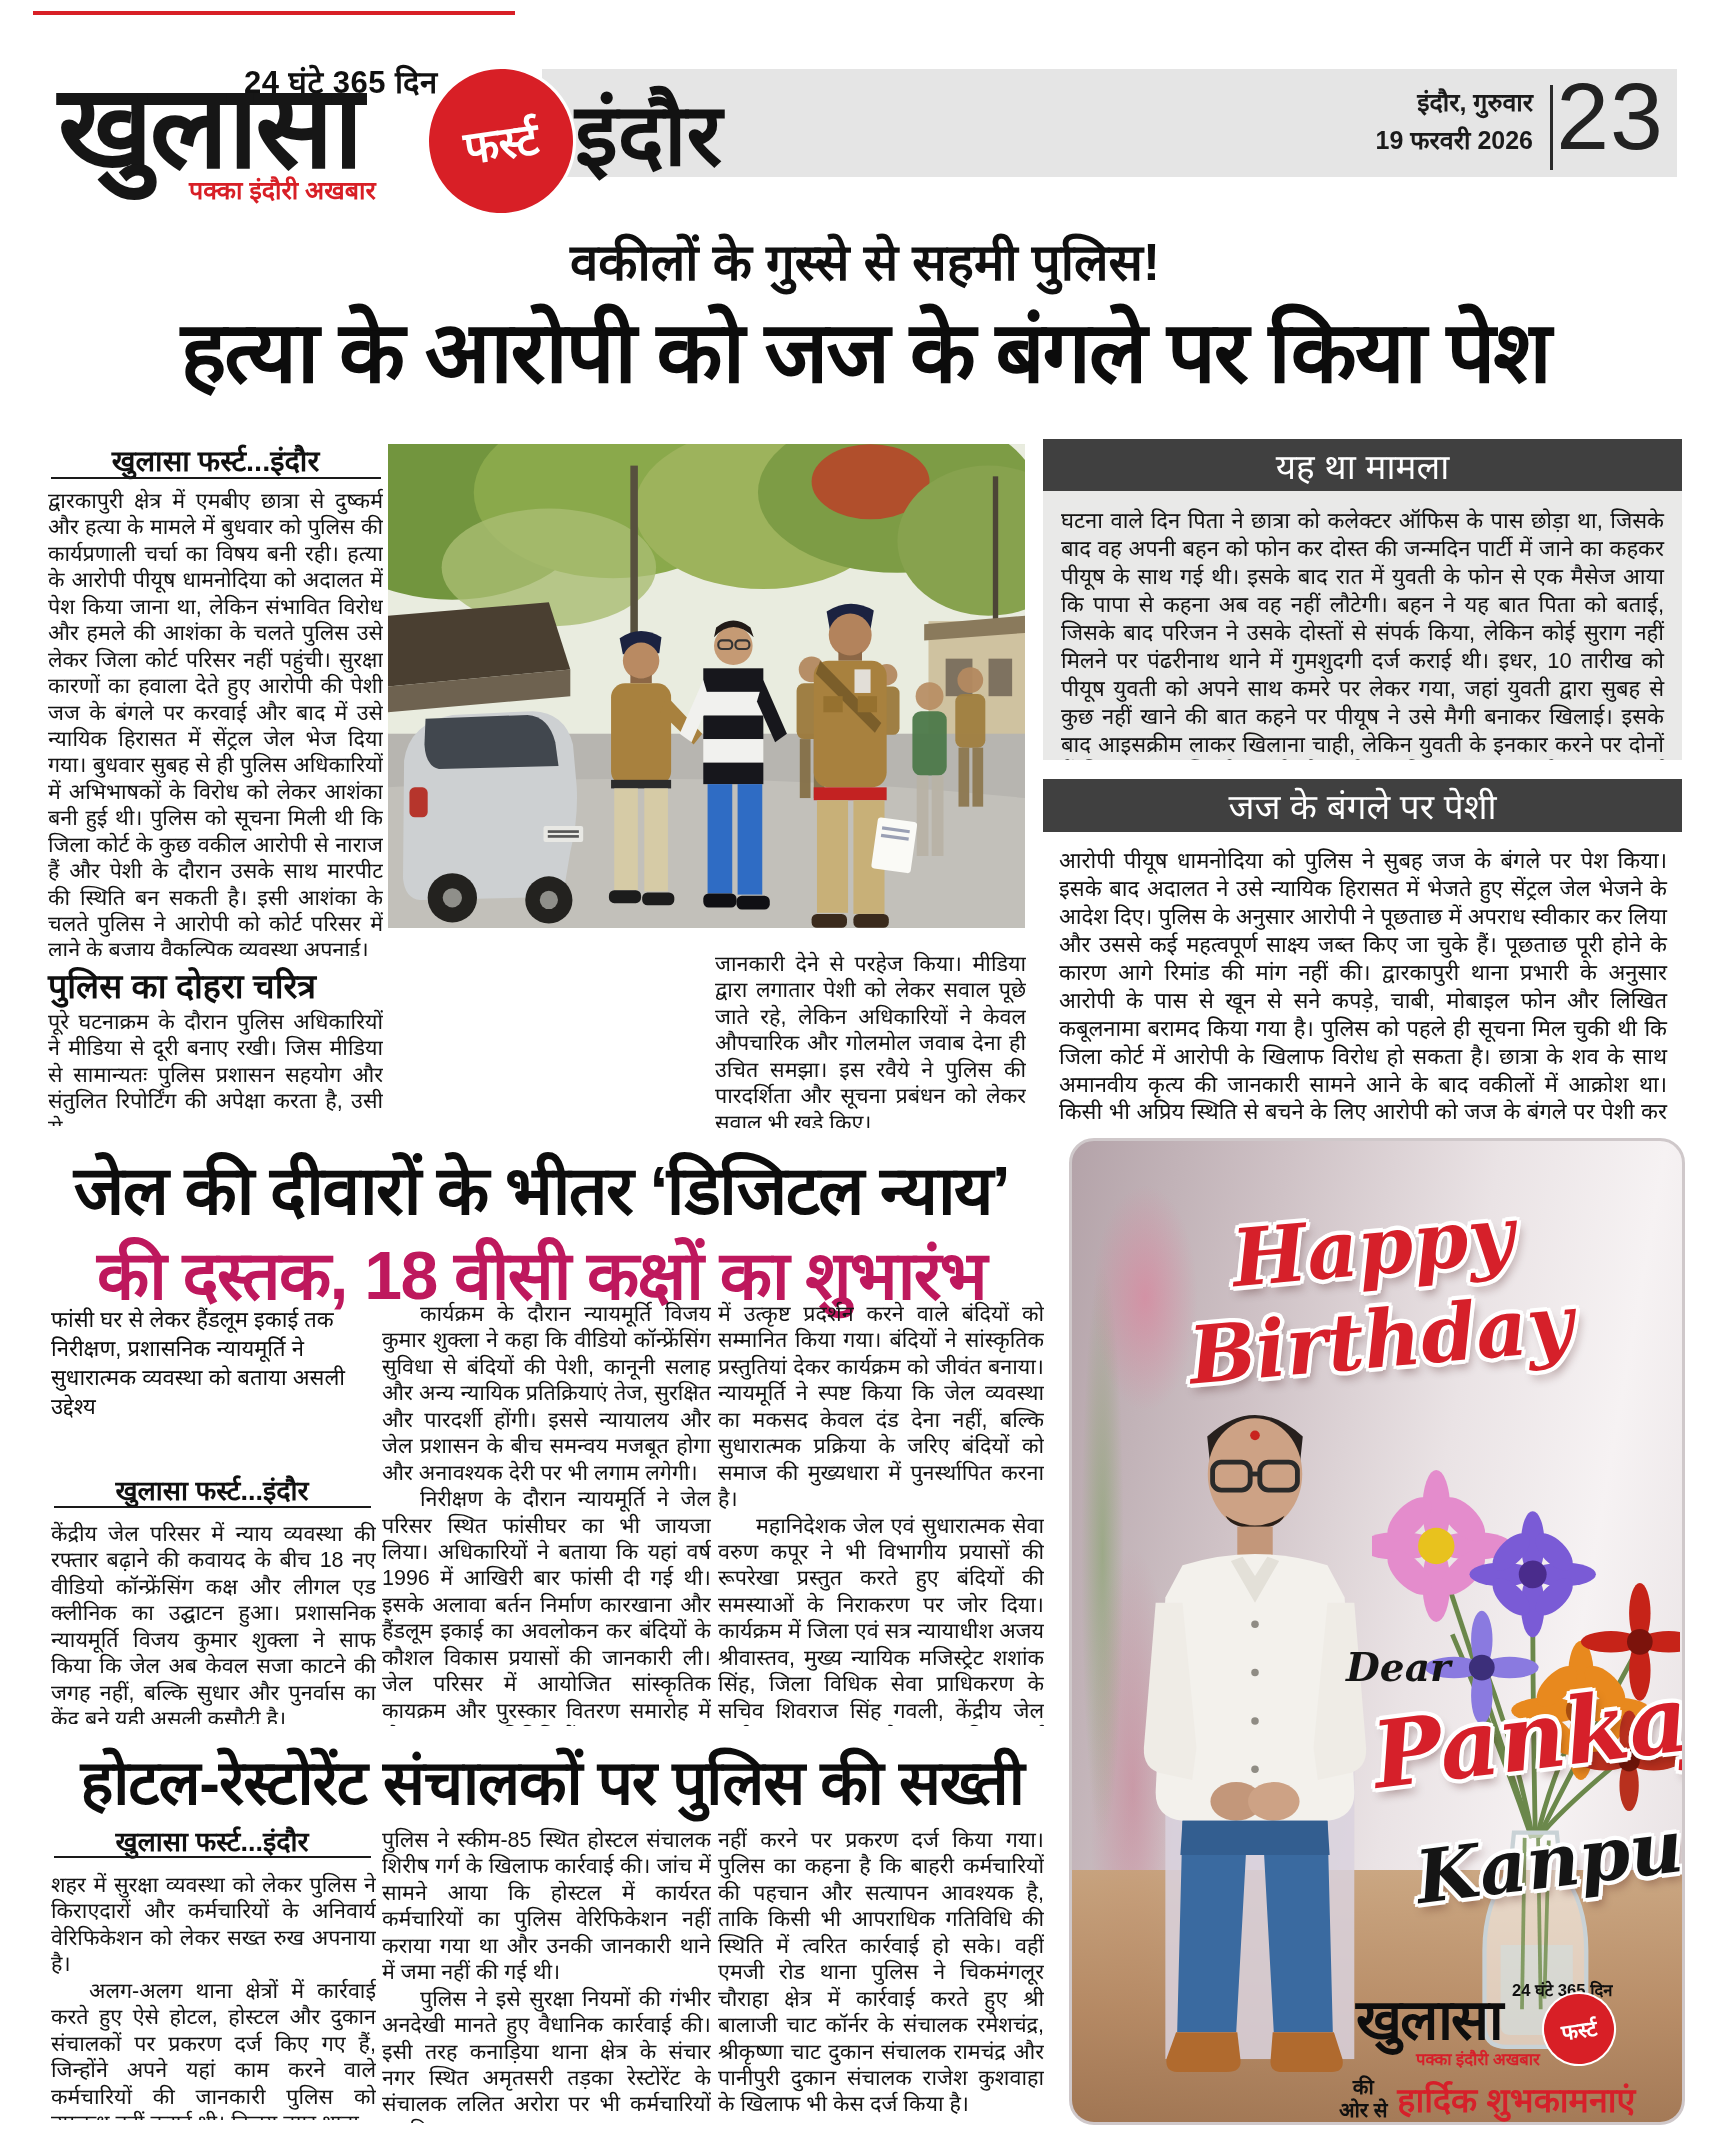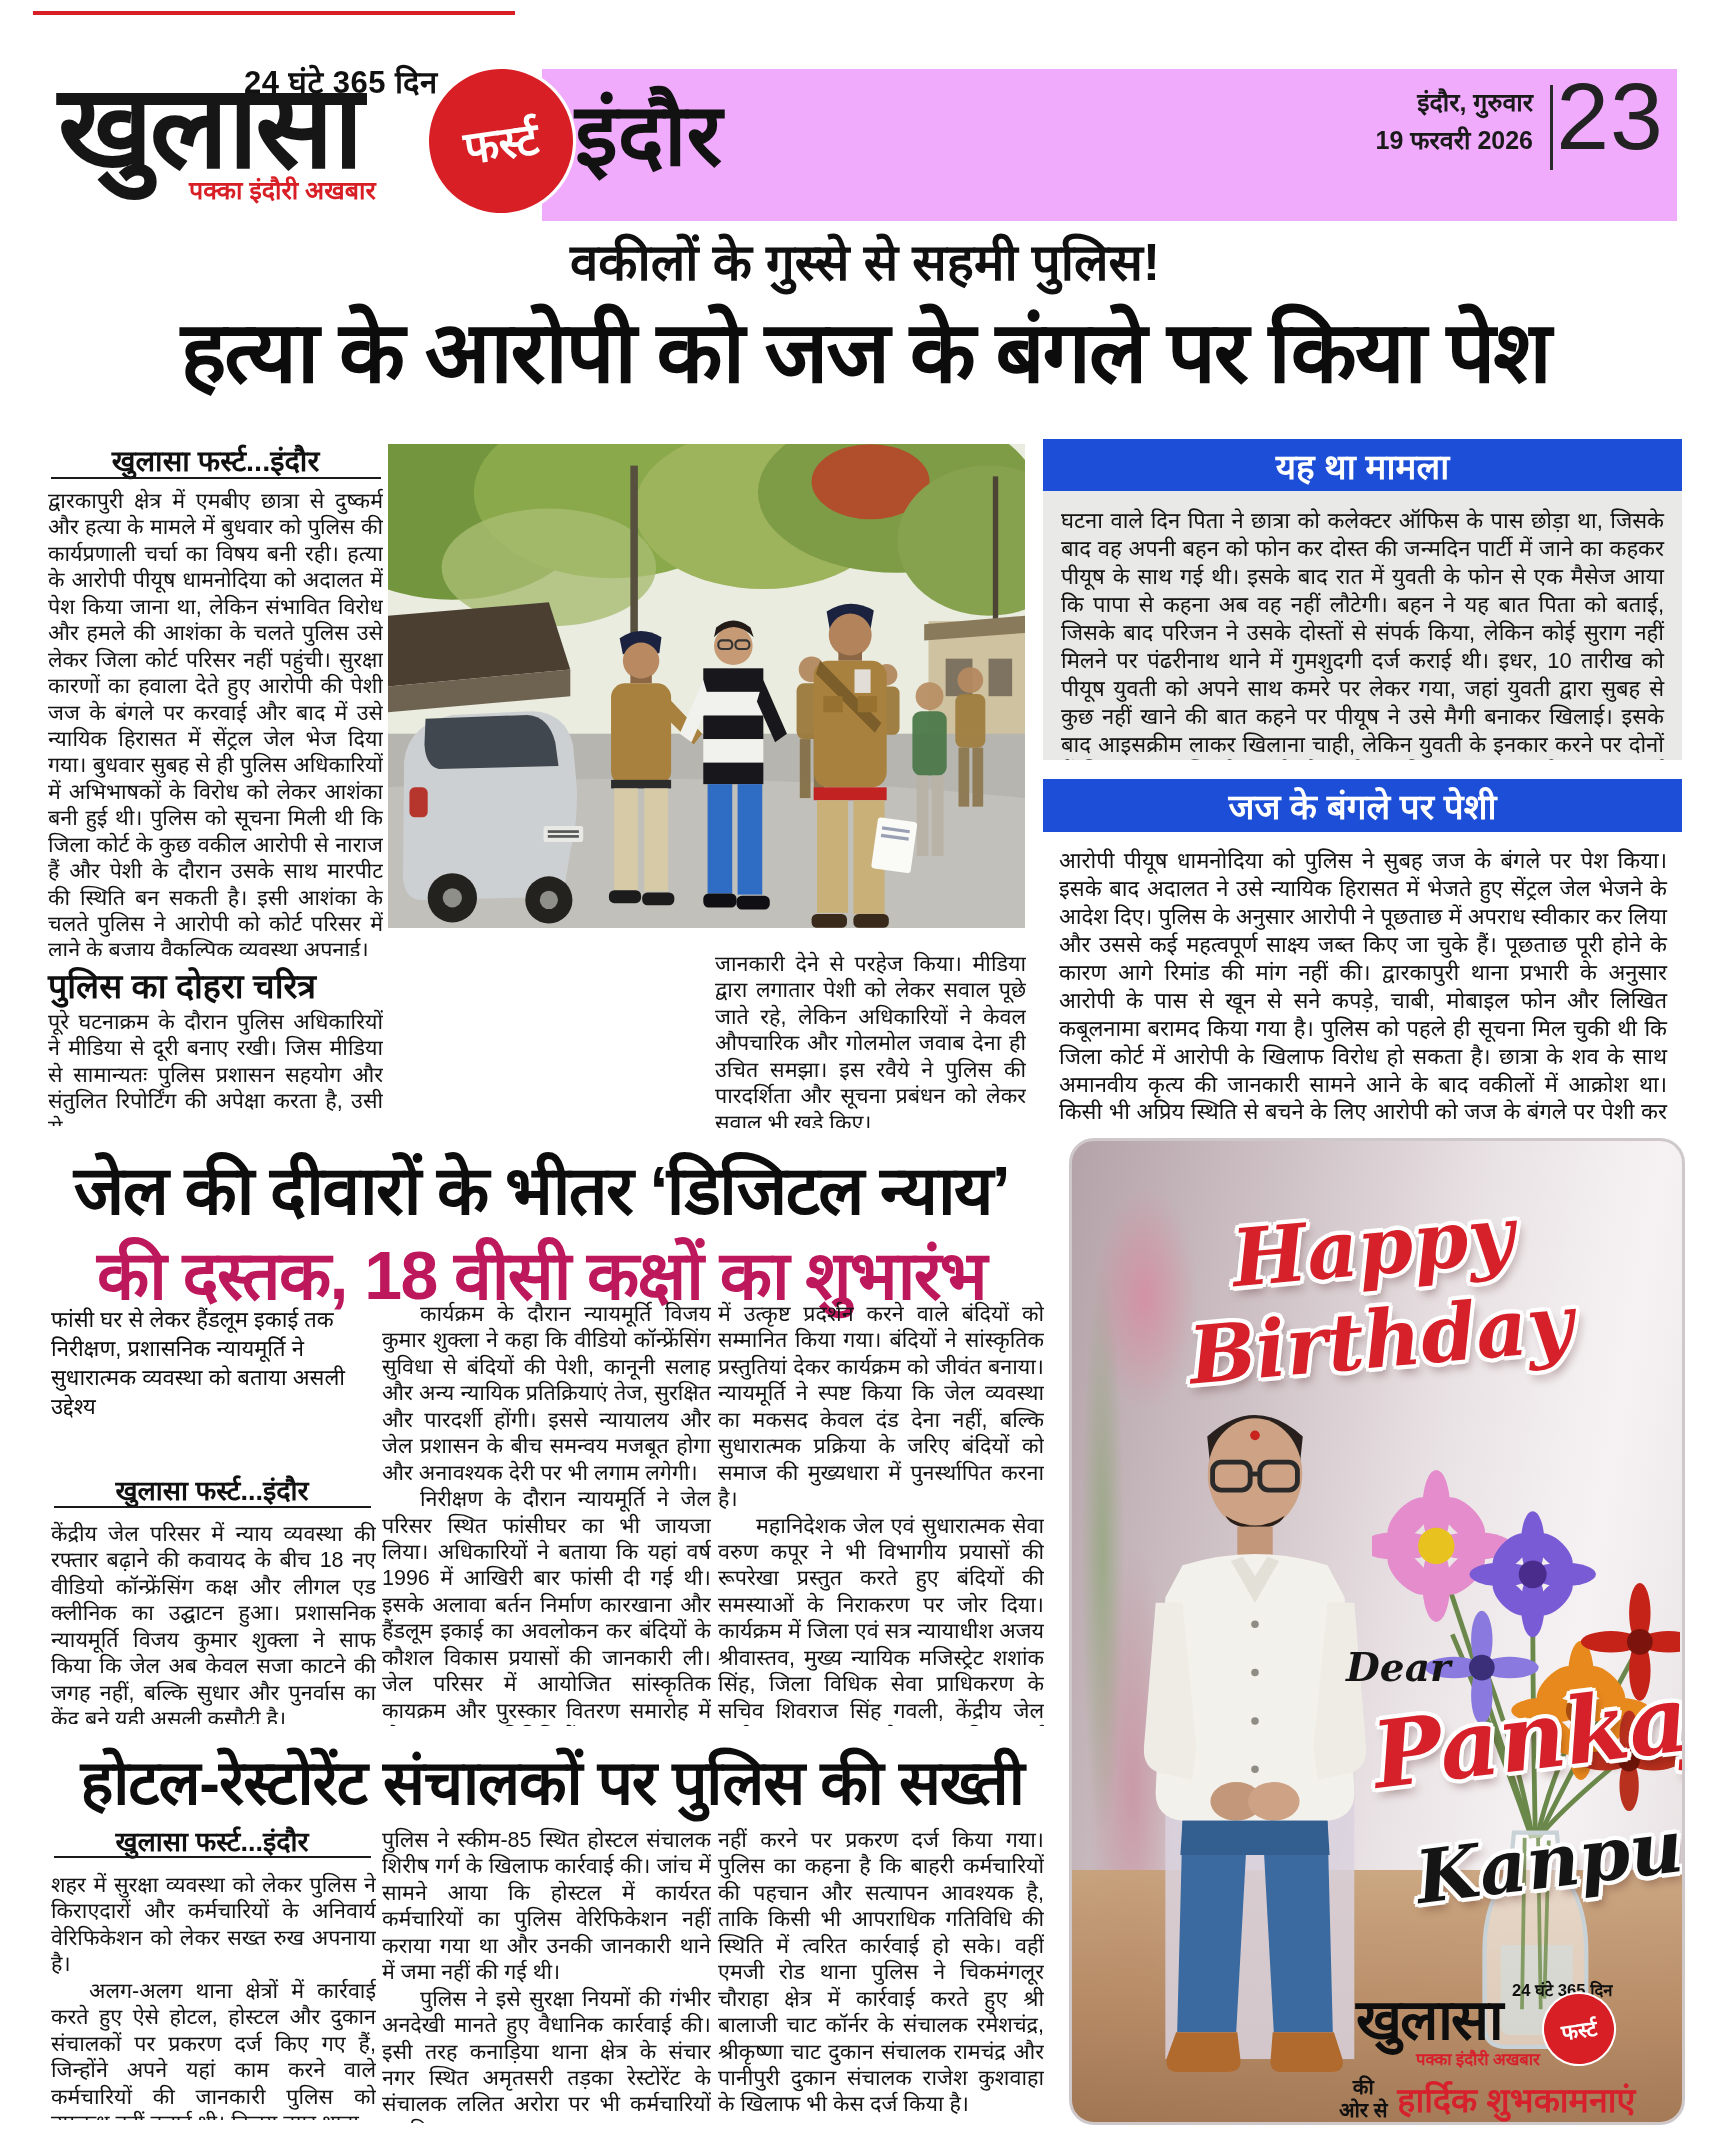--- a/index.html
+++ b/index.html
@@ -9,21 +9,21 @@
   .abs { position:absolute; }
 
   
   .top-red-rule { left:33px; top:10.7px; width:482px; height:4.3px; background:#d81f26; }
   .logo-tagline { left:244px; top:60px; font-size:31px; font-weight:800; color:#111; letter-spacing:0.5px; }
   .logo-main { left:58px; top:69px; font-size:116px; font-weight:900; color:#161616; line-height:1; letter-spacing:-3.2px; }
   .logo-badge { left:429px; top:69px; width:144px; height:144px; background:#d81f26; border-radius:50%;
                 display:flex; align-items:center; justify-content:center; color:#fff; font-size:45px; font-weight:900;
                 transform:rotate(-8deg); box-shadow:0 0 0 3.2px #fff; z-index:3; }
   .logo-sub { left:189px; top:172px; font-size:25px; font-weight:800; color:#d81f26; }
-  .banner { left:542px; top:69px; width:1135px; height:152px; background:#f0abfc; }
+  .banner { left:542px; top:69px; width:1135px; height:108px; background:#e5e5e5; }
   .banner-section { position:absolute; left:33px; top:3.2px; font-size:87px; font-weight:800; color:#121212; }
   .banner-date { position:absolute; right:144px; top:15px; text-align:right; font-size:25px; font-weight:700; color:#1a1a1a; line-height:1.5; }
   .banner-divider { position:absolute; right:124px; top:16px; width:2.7px; height:85px; background:#2a2a2a; }
   .banner-pagenum { position:absolute; right:13px; top:-7.5px; font-size:95px; font-weight:300; color:#222; letter-spacing:1.1px; }
 
   
   .kicker { left:0; right:0; top:225px; text-align:center; font-size:51px; font-weight:800; color:#101010; }
   .headline { left:10.7px; width:1709px; top:290px; text-align:center; font-size:86px; font-weight:900; color:#0c0c0c; letter-spacing:-2.1px; }
 
   .byline { font-size:29px; font-weight:800; color:#111; text-align:center; }
@@ -36,22 +36,22 @@
   .lead-byline-rule { left:51px; top:477px; width:330px; }
   .lead-col1-p1 { left:48px; top:488px; width:335px; height:468px; }
   .lead-subhead { left:48px; top:962px; }
   .lead-col1-p2 { left:48px; top:1009px; width:335px; height:117px; }
 
   .photo { left:388px; top:444px; width:637px; height:484px; background:#dfe4d6; }
   .upcol1 { left:392px; top:951px; width:311px; height:177px; }
   .upcol2 { left:715px; top:951px; width:311px; height:177px; }
 
   
-  .boxheader { background:#1d4ed8; color:#ffffff; display:flex; align-items:center; justify-content:center;
-               font-size:35px; font-weight:700; }
+  .boxheader { background:#404040; color:#ffffff; display:flex; align-items:center; justify-content:center;
+               font-size:35px; font-weight:400; }
   .case-header { left:1043px; top:439px; width:639px; height:53px; }
   .case-body { left:1043px; top:491px; width:639px; height:269px; background:#e9e9e8; padding:16px 18px; font-size:22px; line-height:1.27; }
   .hearing-header { left:1043px; top:779px; width:639px; height:53px; }
   .hearing-body { left:1043px; top:833px; width:639px; height:292px; background:#fff; padding:14px 15px 0 16px; font-size:22px; line-height:1.27; }
 
   
   .jail-h1 { left:32px; top:1141px; width:1019px; text-align:center; font-size:68px; font-weight:900; color:#0d0d0d; letter-spacing:-1.6px; }
   .jail-h2 { left:32px; top:1226px; width:1019px; text-align:center; font-size:68px; font-weight:900; color:#be185d; letter-spacing:-1.6px; }
   .jail-intro { left:51px; top:1305px; width:325px; font-size:22px; font-weight:400; line-height:1.32; color:#101010; }
   .jail-byline { left:51px; top:1471px; width:322px; font-size:27px; }

